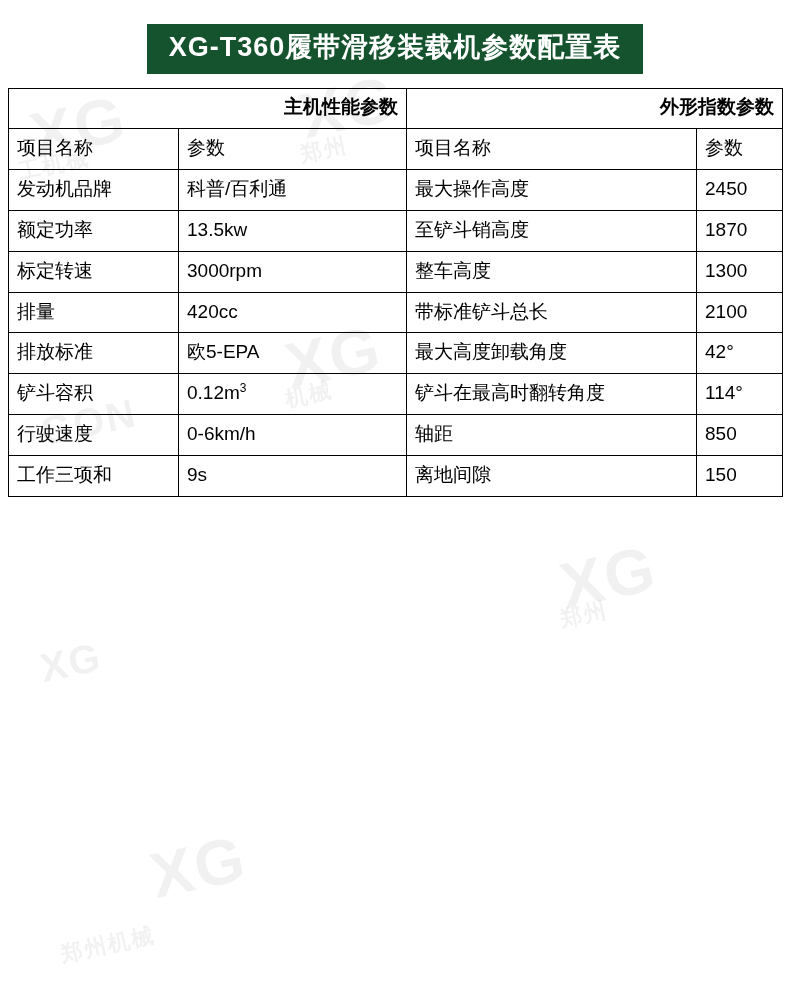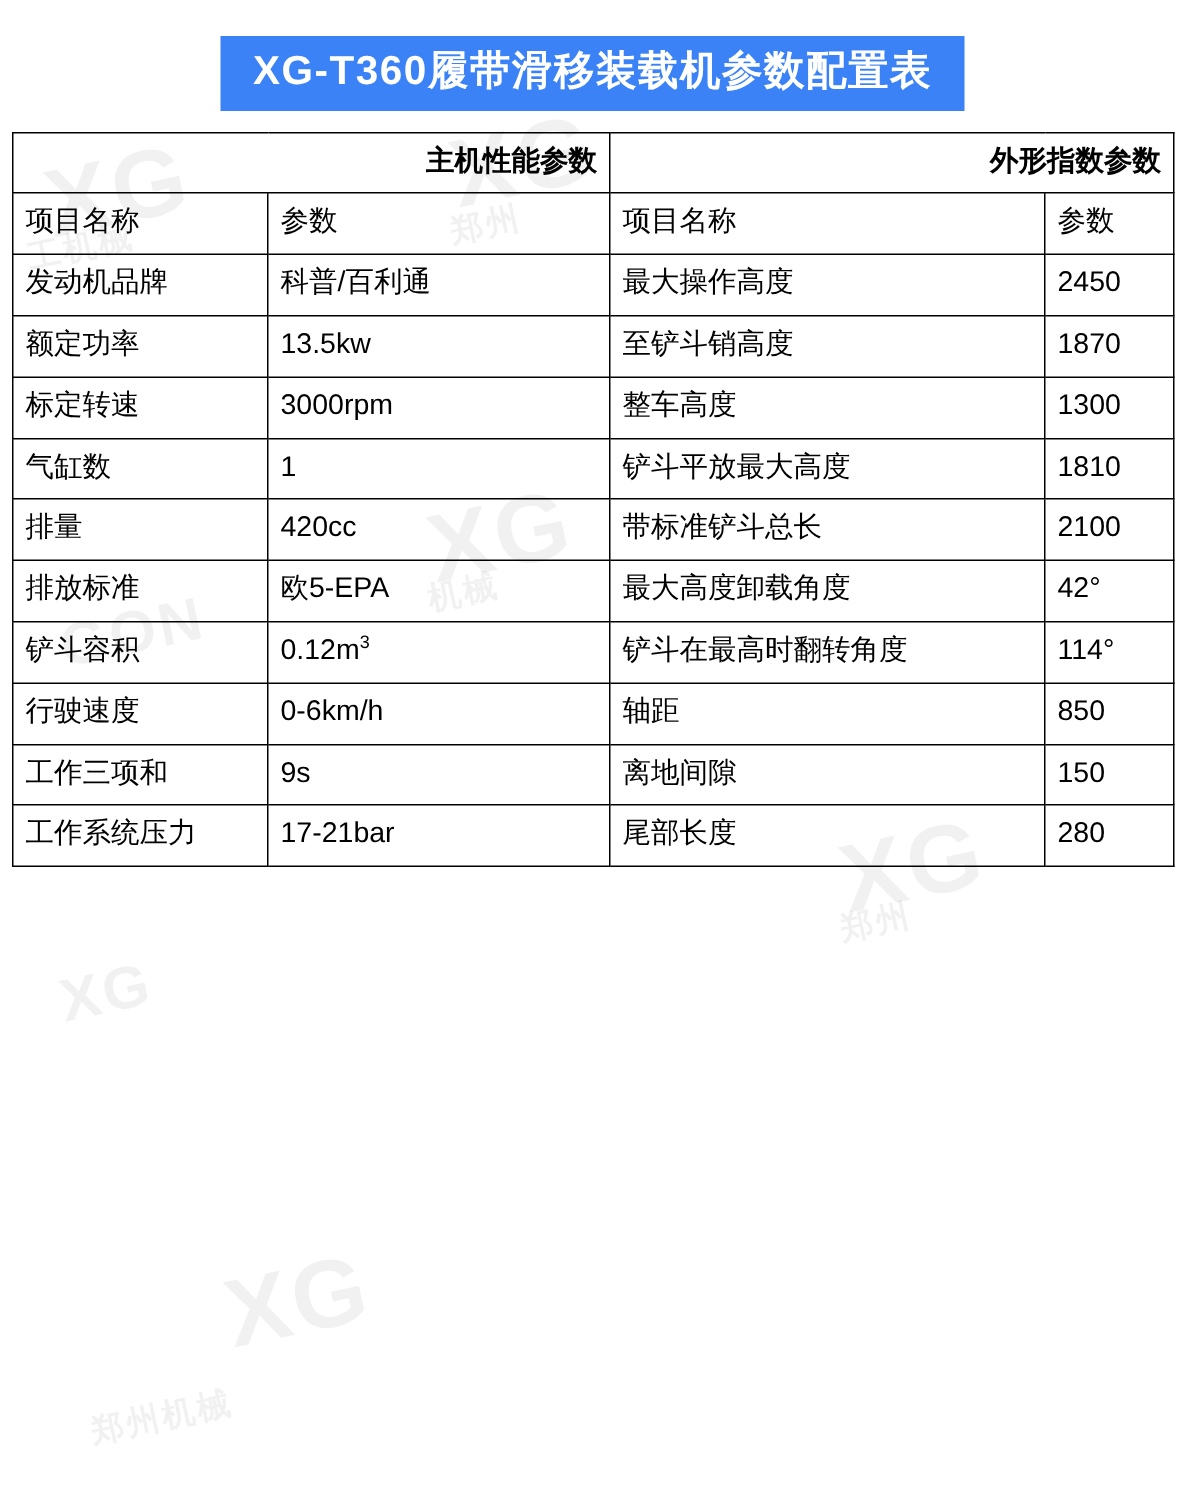--- a/index.html
+++ b/index.html
@@ -46,21 +46,21 @@
 
   .title-wrap {
     position: relative;
     z-index: 2;
     padding-top: 24px;
     padding-bottom: 14px;
     text-align: center;
   }
   .title-bar {
     display: inline-block;
-    background: #3b82f6;
+    background: #14532d;
     color: #ffffff;
     font-size: 27px;
     font-weight: bold;
     letter-spacing: 1px;
     padding: 9px 22px 11px 22px;
     line-height: 1.1;
   }
 
   table.spec {
     position: relative;
@@ -152,26 +152,20 @@
           <td>至铲斗销高度</td>
           <td>1870</td>
         </tr>
         <tr>
           <td>标定转速</td>
           <td>3000rpm</td>
           <td>整车高度</td>
           <td>1300</td>
         </tr>
         <tr>
-          <td>气缸数</td>
-          <td>1</td>
-          <td>铲斗平放最大高度</td>
-          <td>1810</td>
-        </tr>
-        <tr>
           <td>排量</td>
           <td>420cc</td>
           <td>带标准铲斗总长</td>
           <td>2100</td>
         </tr>
         <tr>
           <td>排放标准</td>
           <td>欧5-EPA</td>
           <td>最大高度卸载角度</td>
           <td>42°</td>
@@ -187,22 +181,16 @@
           <td>0-6km/h</td>
           <td>轴距</td>
           <td>850</td>
         </tr>
         <tr>
           <td>工作三项和</td>
           <td>9s</td>
           <td>离地间隙</td>
           <td>150</td>
         </tr>
-        <tr>
-          <td>工作系统压力</td>
-          <td>17-21bar</td>
-          <td>尾部长度</td>
-          <td>280</td>
-        </tr>
       </tbody>
   </table>
 
 </div>
 
 </body></html>

